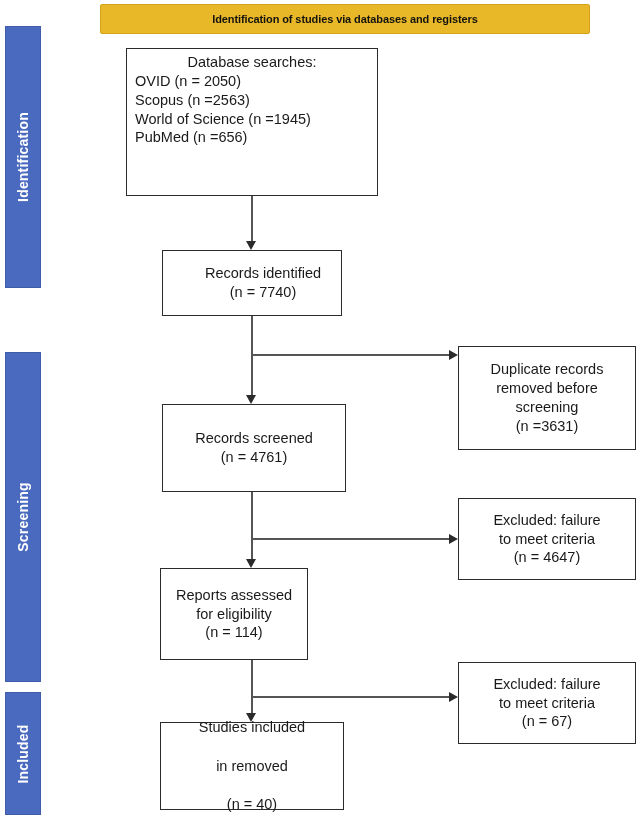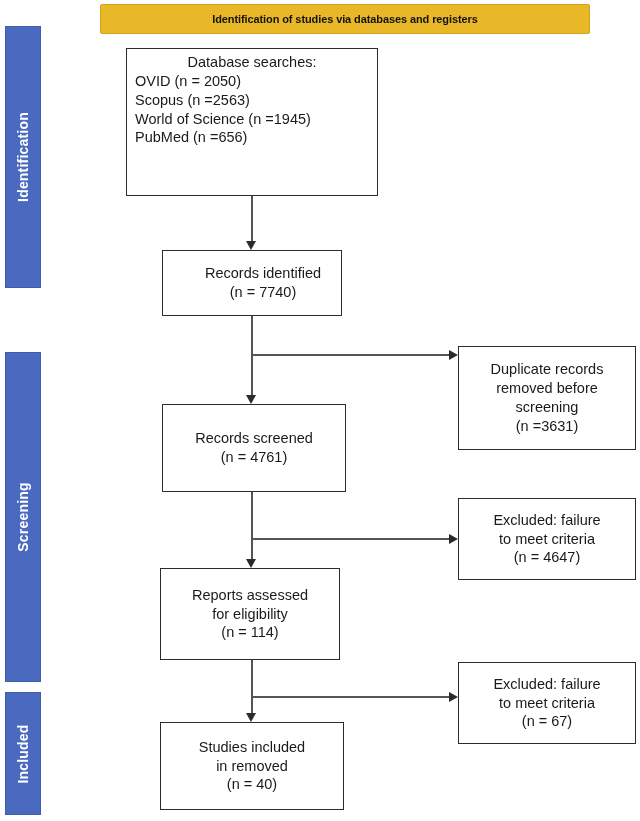--- a/index.html
+++ b/index.html
@@ -98,22 +98,22 @@
     white-space: nowrap;
   }
   #box-database .db-item {
     text-align: left;
     display: block;
     white-space: nowrap;
   }
 
   #box-records-identified { left: 162px; top: 250px; width: 180px; height: 66px; padding-left: 28px; }
   #box-records-screened   { left: 162px; top: 404px; width: 184px; height: 88px; }
-  #box-reports-assessed   { left: 160px; top: 568px; width: 180px; height: 92px; }
-  #box-studies-included   { left: 160px; top: 722px; width: 184px; height: 88px; }
+  #box-reports-assessed   { left: 160px; top: 568px; width: 148px; height: 92px; }
+  #box-studies-included   { left: 160px; top: 722px; width: 184px; height: 88px; gap: 20px; }
 
   #box-duplicates      { left: 458px; top: 302px; width: 178px; height: 104px; margin-top: 44px; }
   #box-excluded-screen { left: 458px; top: 498px; width: 178px; height: 82px; }
   #box-excluded-elig   { left: 458px; top: 662px; width: 178px; height: 82px; }
 
   
   .vline {
     position: absolute;
     width: 1.6px;
     background: #555555;

